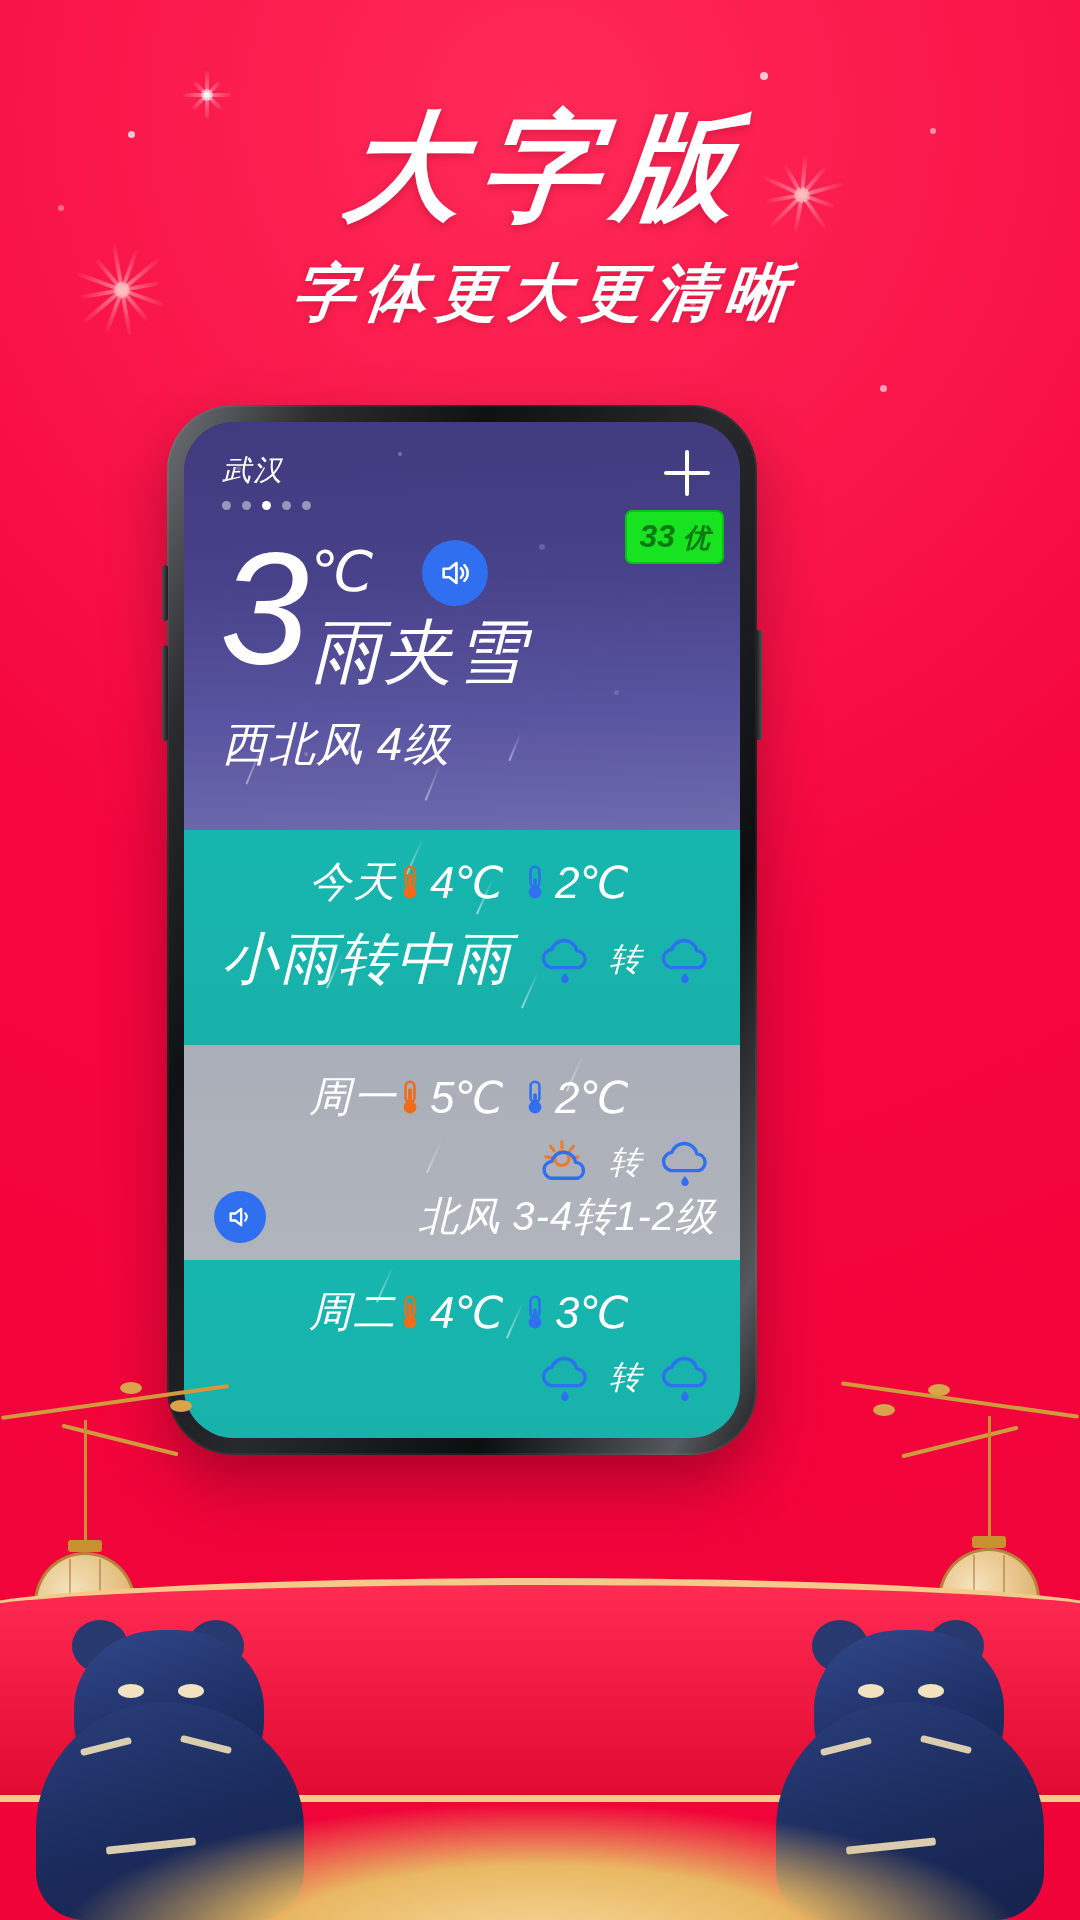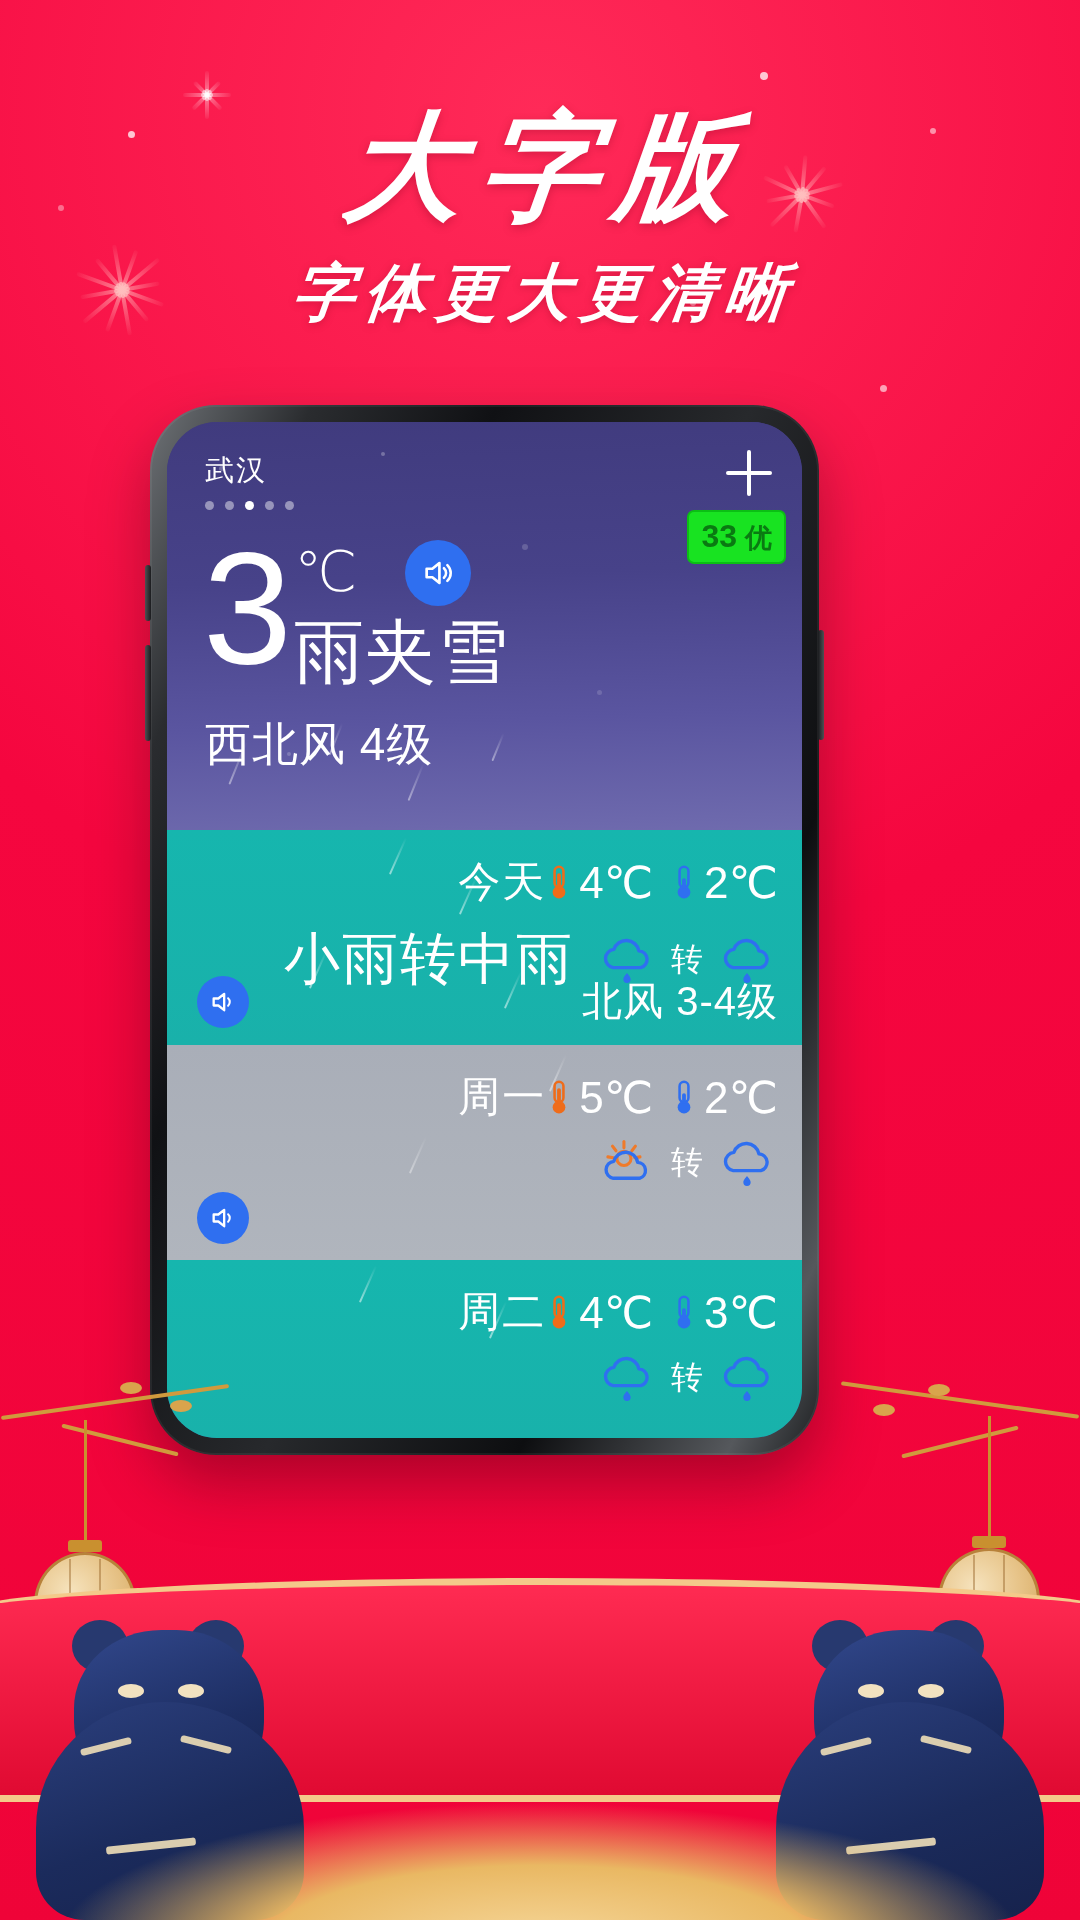--- a/index.html
+++ b/index.html
@@ -41,26 +41,27 @@
     font-family:"Liberation Serif","DejaVu Serif",serif;
     font-weight:700;font-style:italic;
     font-size:62px;line-height:1;color:#fff;
     letter-spacing:10px;text-indent:10px;
     text-shadow:0 2px 8px rgba(120,0,25,.28);
     transform:skewX(-6deg);
   }
 
   
   #phone{
-    position:absolute;left:150px;top:405px;width:669px;height:1050px;z-index:8;
+    position:absolute;left:167px;top:405px;width:590px;height:1050px;z-index:8;
     border-radius:66px;
     background:linear-gradient(115deg,#6f7377 0%,#2a2c2f 14%,#101114 30%,#27292c 52%,#0d0e10 74%,#55585c 92%,#1c1e20 100%);
     box-shadow:0 28px 60px rgba(90,0,20,.45), 0 0 0 2px rgba(255,255,255,.06) inset;
     padding:17px;
     box-sizing:border-box;
+    font-style:italic;
   }
   #phone::before,#phone::after{
     content:"";position:absolute;left:-5px;width:6px;border-radius:4px;
     background:linear-gradient(to right,#4d5053,#1b1c1f);
   }
   #phone::before{top:160px;height:56px;}
   #phone::after{top:240px;height:96px;}
   .btn-right{
     position:absolute;right:-5px;top:225px;width:6px;height:110px;border-radius:4px;
     background:linear-gradient(to left,#4d5053,#1b1c1f);
@@ -115,21 +116,21 @@
   .wind-hero{position:absolute;left:38px;top:292px;font-size:46px;color:#fff;letter-spacing:1px;}
 
   
   .row{position:relative;height:215px;overflow:hidden;}
   .row.teal{background:linear-gradient(180deg,#16b6ae 0%,#19b1aa 100%);}
   .row.grey{background:linear-gradient(180deg,#a9aeb8 0%,#b0b5bd 100%);}
   .row .rain{position:absolute;width:2px;height:40px;border-radius:2px;
     background:linear-gradient(to bottom,rgba(255,255,255,.0),rgba(255,255,255,.55));
     transform:rotate(24deg);}
   .r-top{position:absolute;left:38px;right:24px;top:24px;display:flex;
-         align-items:center;justify-content:flex-end;}
+         align-items:center;justify-content:center;}
   .dayname{font-size:42px;color:#fff;letter-spacing:2px;}
   .r-temps{display:flex;align-items:center;gap:18px;}
   .tp{display:flex;align-items:center;gap:7px;font-size:44px;color:#fff;}
   .r-mid{position:absolute;left:0;right:24px;top:92px;display:flex;
          align-items:center;justify-content:flex-end;gap:22px;}
   .desc{font-size:56px;color:#fff;letter-spacing:2px;}
   .icons{display:flex;align-items:center;gap:13px;}
   .turn{font-size:32px;color:#fff;}
   .r-bot{position:absolute;left:30px;right:24px;bottom:16px;display:flex;
          align-items:center;justify-content:space-between;}
@@ -321,29 +322,20 @@
               <path d="M11 22a6 6 0 01.4-11.9A8.5 8.5 0 0127.8 11 5.6 5.6 0 0129 22z" fill="none" stroke="#2f6ff0" stroke-width="2.2" stroke-linejoin="round"></path>
               <path d="M20 25.5c0 0-2.4 2.6-2.4 4.1a2.4 2.4 0 004.8 0c0-1.5-2.4-4.1-2.4-4.1z" fill="#2f6ff0"></path>
             </svg>
             <span class="turn">转</span>
             <svg width="62" height="52" viewBox="0 0 40 34">
               <path d="M11 22a6 6 0 01.4-11.9A8.5 8.5 0 0127.8 11 5.6 5.6 0 0129 22z" fill="none" stroke="#2f6ff0" stroke-width="2.2" stroke-linejoin="round"></path>
               <path d="M20 25.5c0 0-2.4 2.6-2.4 4.1a2.4 2.4 0 004.8 0c0-1.5-2.4-4.1-2.4-4.1z" fill="#2f6ff0"></path>
             </svg>
           </span>
         </div>
-        <div class="r-bot">
-          <span class="speaker-row">
-            <svg width="28" height="28" viewBox="0 0 24 24">
-              <path d="M4 9v6h4l5 4V5L8 9H4z" fill="none" stroke="#fff" stroke-width="2" stroke-linejoin="round"></path>
-              <path d="M16.4 8.8a4.4 4.4 0 010 6.4" fill="none" stroke="#fff" stroke-width="1.8" stroke-linecap="round"></path>
-            </svg>
-          </span>
-          <span class="wind-row">北风 3-4级</span>
-        </div>
       </section>
 
       <section class="row grey">
         <div class="rain" style="left:390px;top:8px;background:linear-gradient(to bottom,rgba(255,255,255,0),rgba(255,255,255,.5))"></div>
         <div class="rain" style="left:250px;top:90px;background:linear-gradient(to bottom,rgba(255,255,255,0),rgba(255,255,255,.4))"></div>
         <div class="r-top">
           <span class="dayname">周一</span>
           <span class="r-temps">
             <span class="tp">
               <svg width="26" height="38" viewBox="0 0 20 30">
@@ -383,20 +375,21 @@
             </svg>
           </span>
         </div>
         <div class="r-bot">
           <span class="speaker-row">
             <svg width="28" height="28" viewBox="0 0 24 24">
               <path d="M4 9v6h4l5 4V5L8 9H4z" fill="none" stroke="#fff" stroke-width="2" stroke-linejoin="round"></path>
               <path d="M16.4 8.8a4.4 4.4 0 010 6.4" fill="none" stroke="#fff" stroke-width="1.8" stroke-linecap="round"></path>
             </svg>
           </span>
+          <span class="wind-row">北风 3-4转1-2级</span>
         </div>
       </section>
 
       <section class="row teal">
         <div class="rain" style="left:200px;top:4px;"></div>
         <div class="rain" style="left:330px;top:40px;"></div>
         <div class="r-top">
           <span class="dayname">周二</span>
           <span class="r-temps">
             <span class="tp">

